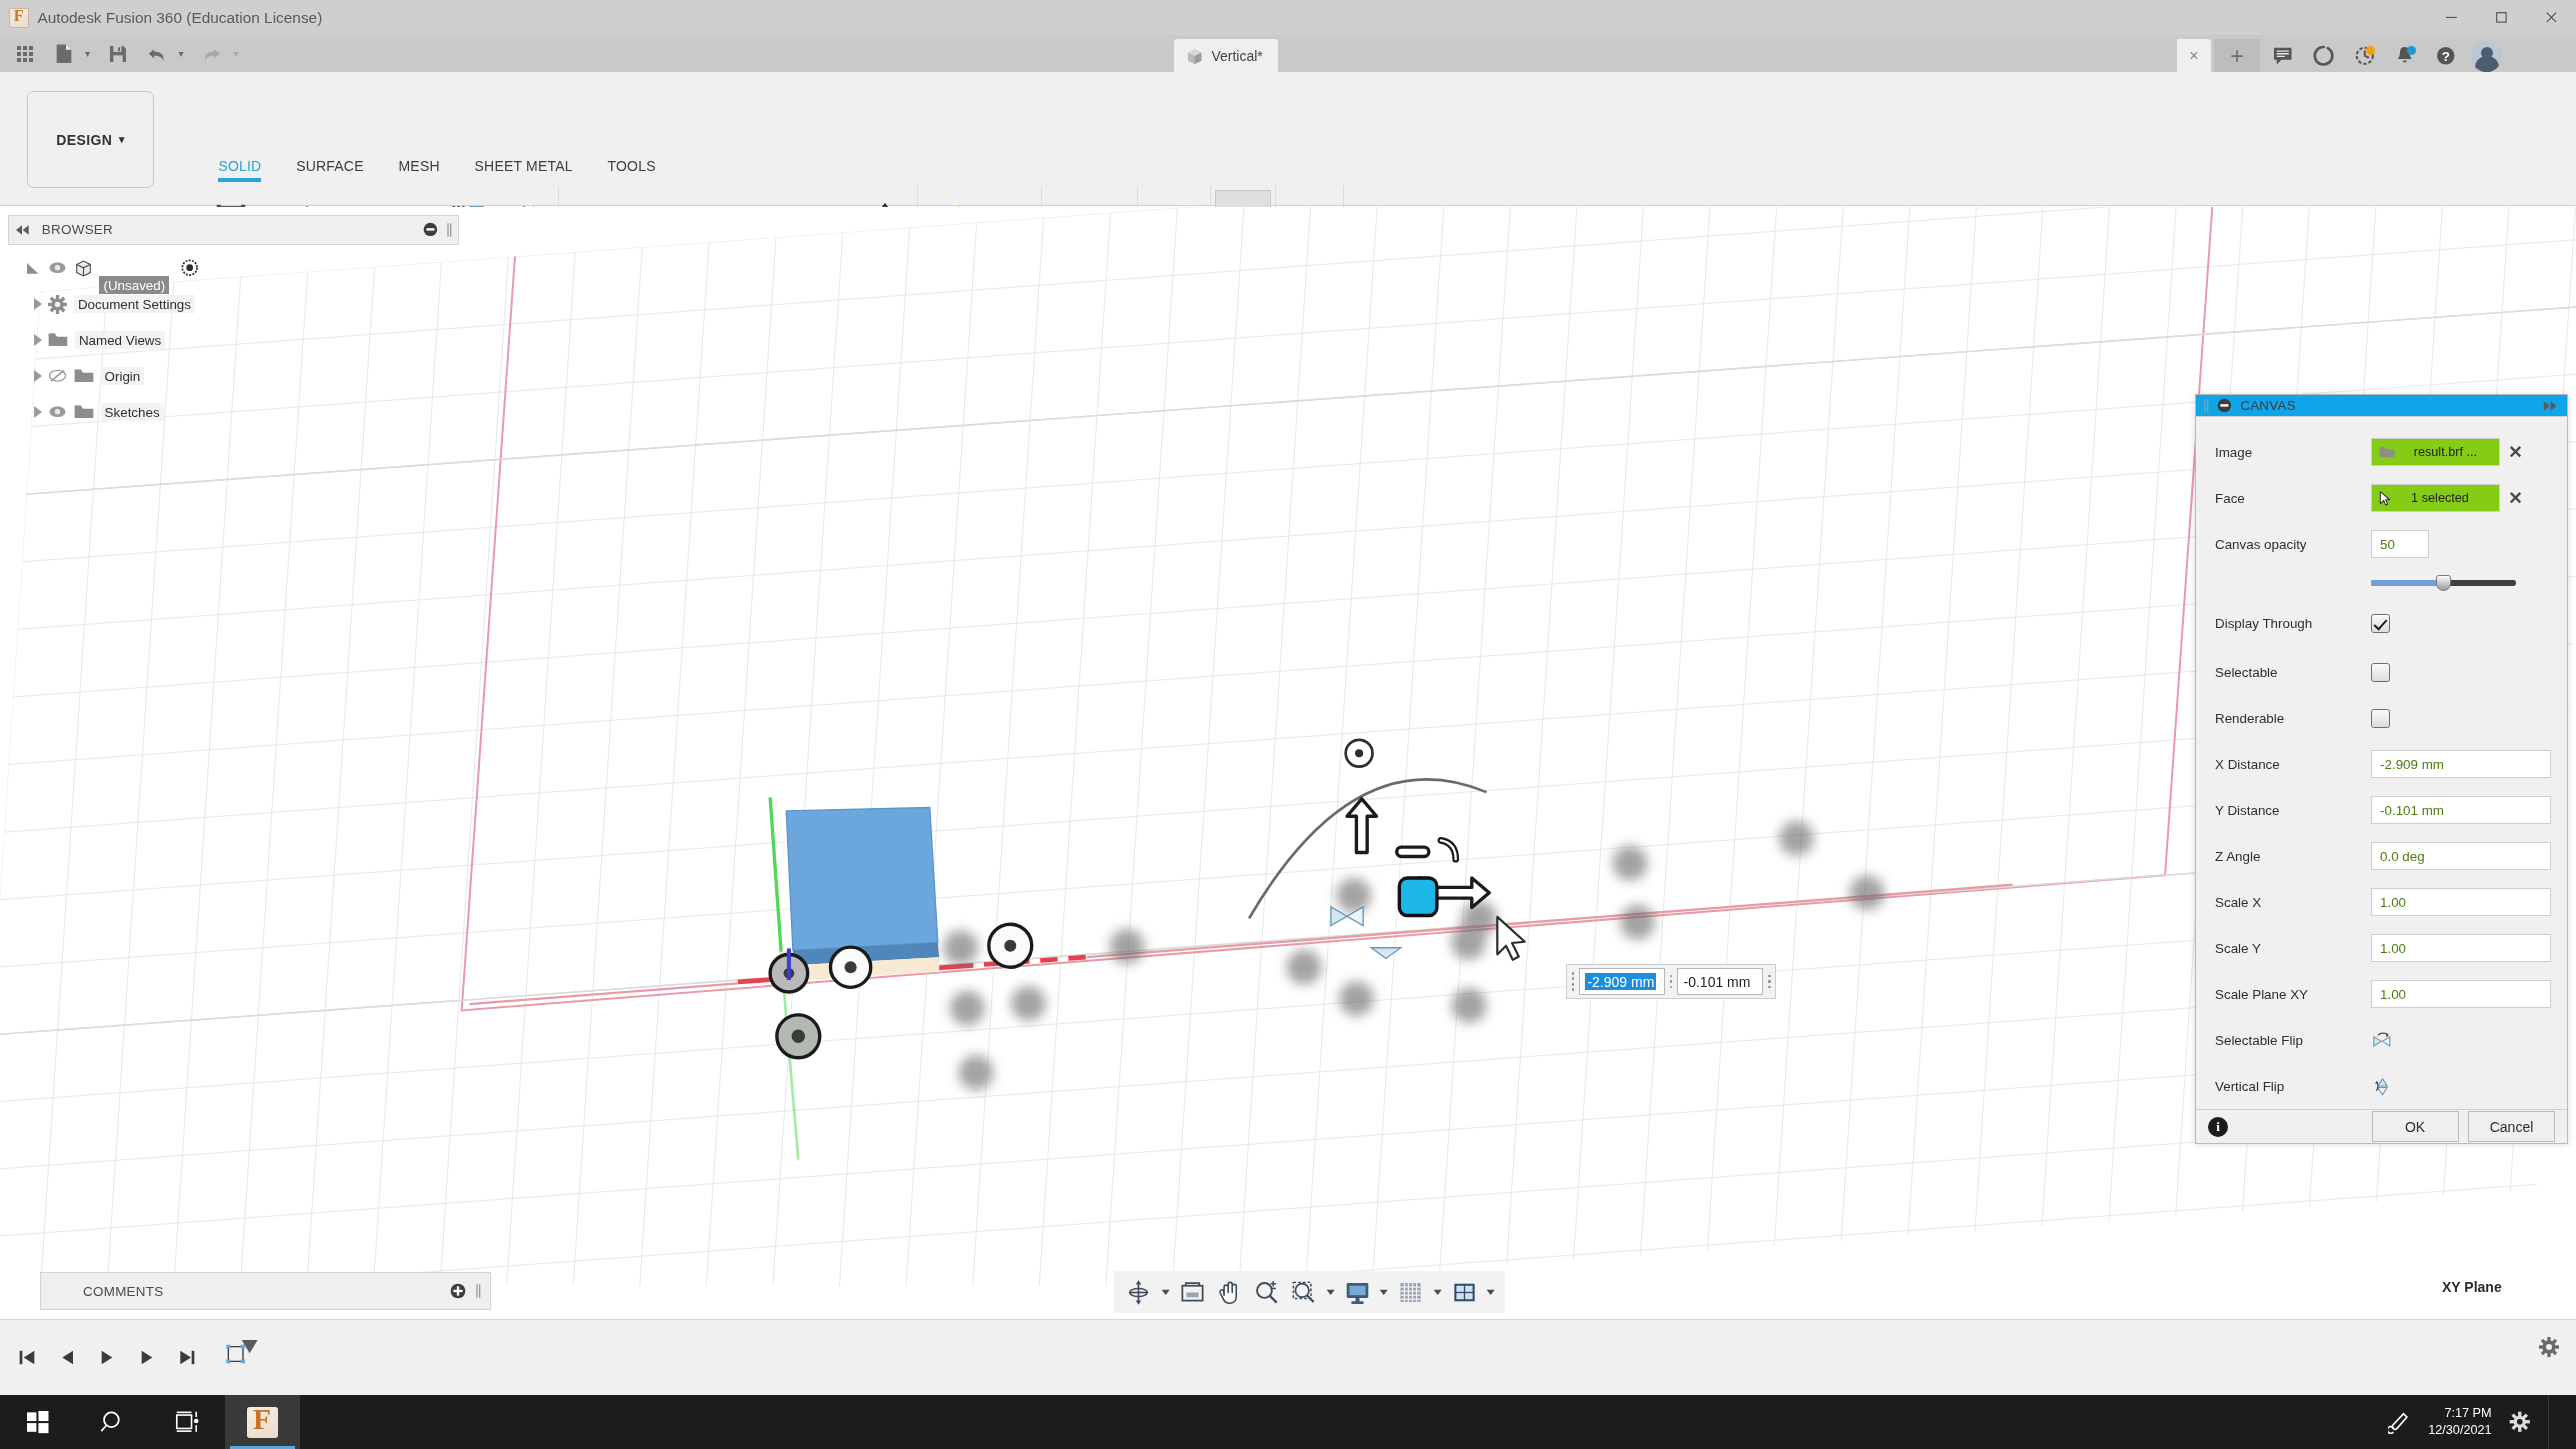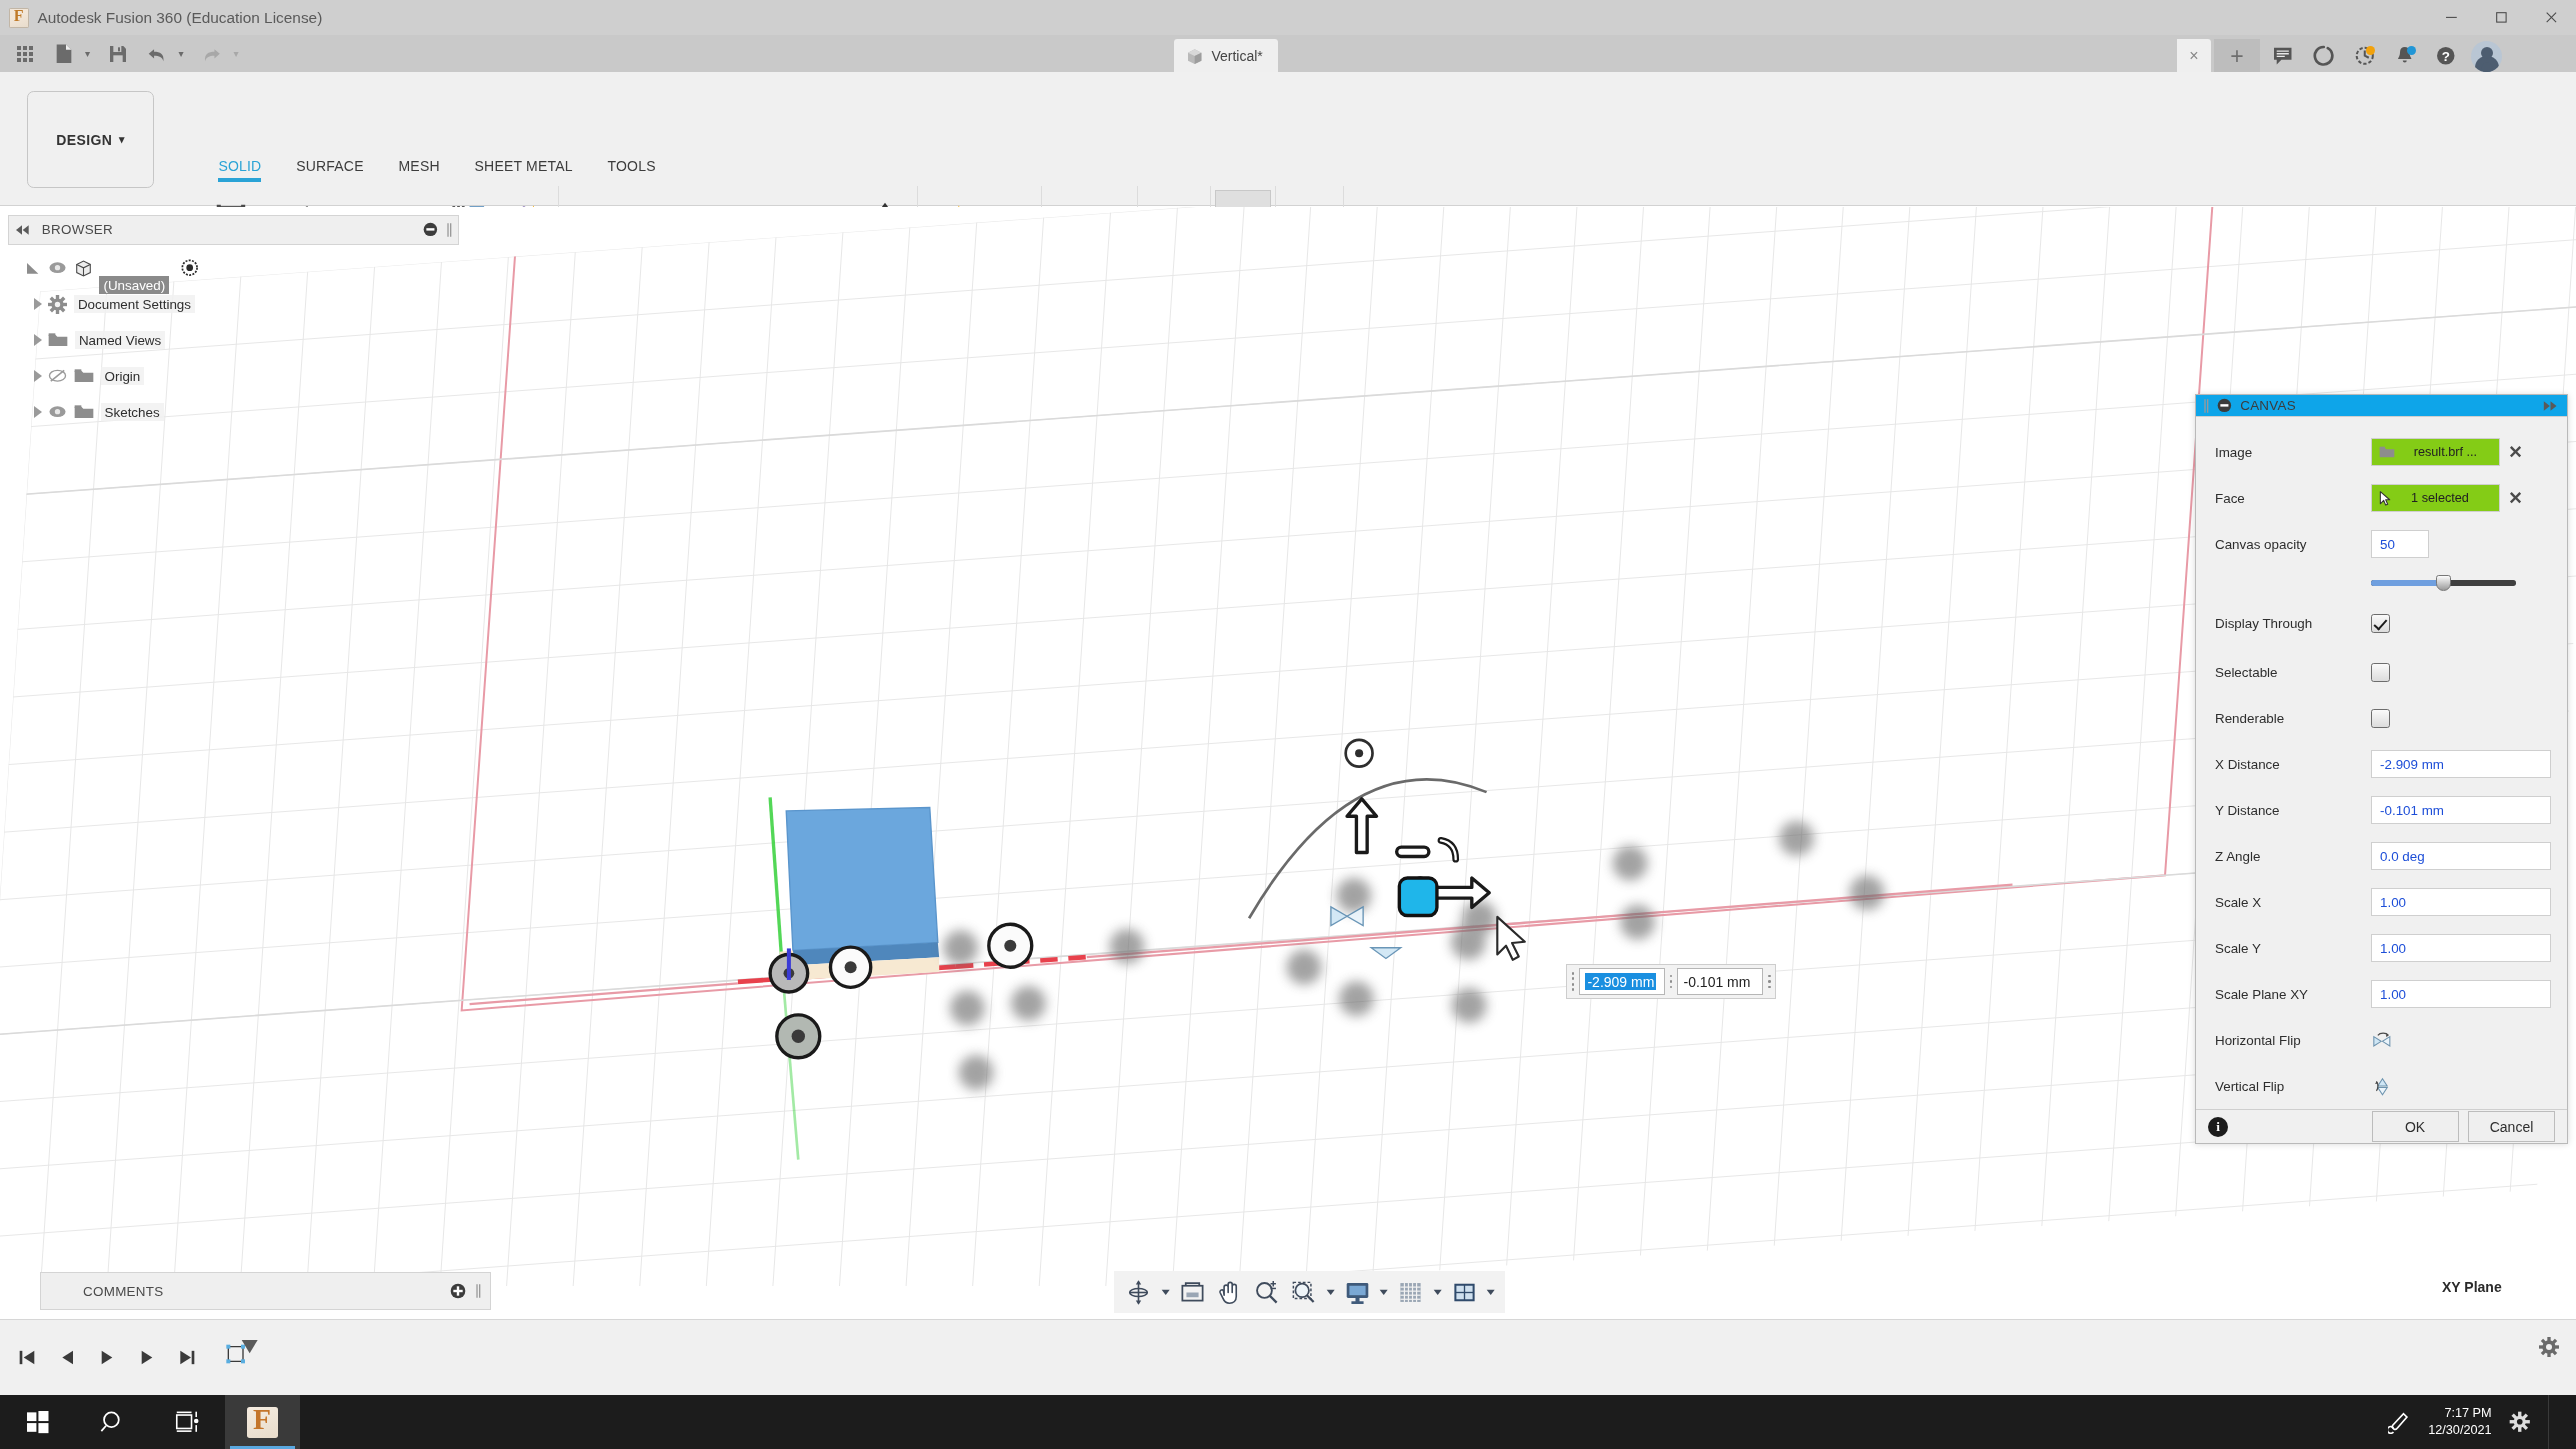--- a/index.html
+++ b/index.html
@@ -188,21 +188,21 @@
   #dlg .dhdr {
     height: 32px; background: #0ea5e9; border-bottom: 0.7px solid #cfcfcf;
     display: flex; align-items: center; padding: 0 6.7px; gap: 8px;
   }
   #dlg .dhdr .dtitle { font-size: 13.4px; color: #3c3c3c; letter-spacing: 0.3px; }
   #dlg .dbody { flex: 1; padding: 12px 16px 0 19px; }
   .frow { display: flex; align-items: center; height: 46px; }
   .flabel { width: 156px; font-size: 13.4px; color: #2e2e2e; }
   .finput {
     flex: 1; height: 28px; background: #fff; border: 0.7px solid #cfcfcf;
-    display: flex; align-items: center; padding: 0 8px; font-size: 13.4px; color: #1d4ed8;
+    display: flex; align-items: center; padding: 0 8px; font-size: 13.4px; color: #4d7c0f;
   }
   .finput.sm { flex: none; width: 58px; }
   .fbtn-x { width: 31px; text-align: center; font-size: 17.4px; color: #4a4a4a; font-weight: bold; }
   .fchip {
     width: 129px; height: 28px; background: #84cc16; border: 0.7px solid #cfcfcf;
     display: flex; align-items: center; gap: 19px; padding: 0 6.7px; font-size: 12.7px; color: #222;
   }
   .slider-row { height: 31px; display: flex; align-items: center; }
   .slider-wrap { margin-left: 156px; width: 145px; position: relative; height: 31px; }
   .slider-track {
@@ -1146,21 +1146,21 @@
       <div class="flabel">Scale Y</div>
       <div class="finput">1.00</div>
     </div>
 
     <div class="frow">
       <div class="flabel">Scale Plane XY</div>
       <div class="finput">1.00</div>
     </div>
 
     <div class="frow">
-      <div class="flabel">Horizontal Flip</div>
+      <div class="flabel">Selectable Flip</div>
       <div>
         <svg class="ic" width="23" height="20" viewBox="0 0 34 30">
           <path d="M4 10l11 7-11 7z" fill="#cfe6f5" stroke="#6d93ae" stroke-width="1.6"></path>
           <path d="M28 10l-11 7 11 7z" fill="#eaf4fb" stroke="#6d93ae" stroke-width="1.6"></path>
           <path d="M10 8a9 6 0 0 1 16 0" fill="none" stroke="#4a4a4a" stroke-width="1.8"></path>
           <path d="M26 8l-4-2 1 5z" fill="#4a4a4a"></path>
         </svg>
       </div>
     </div>
 

